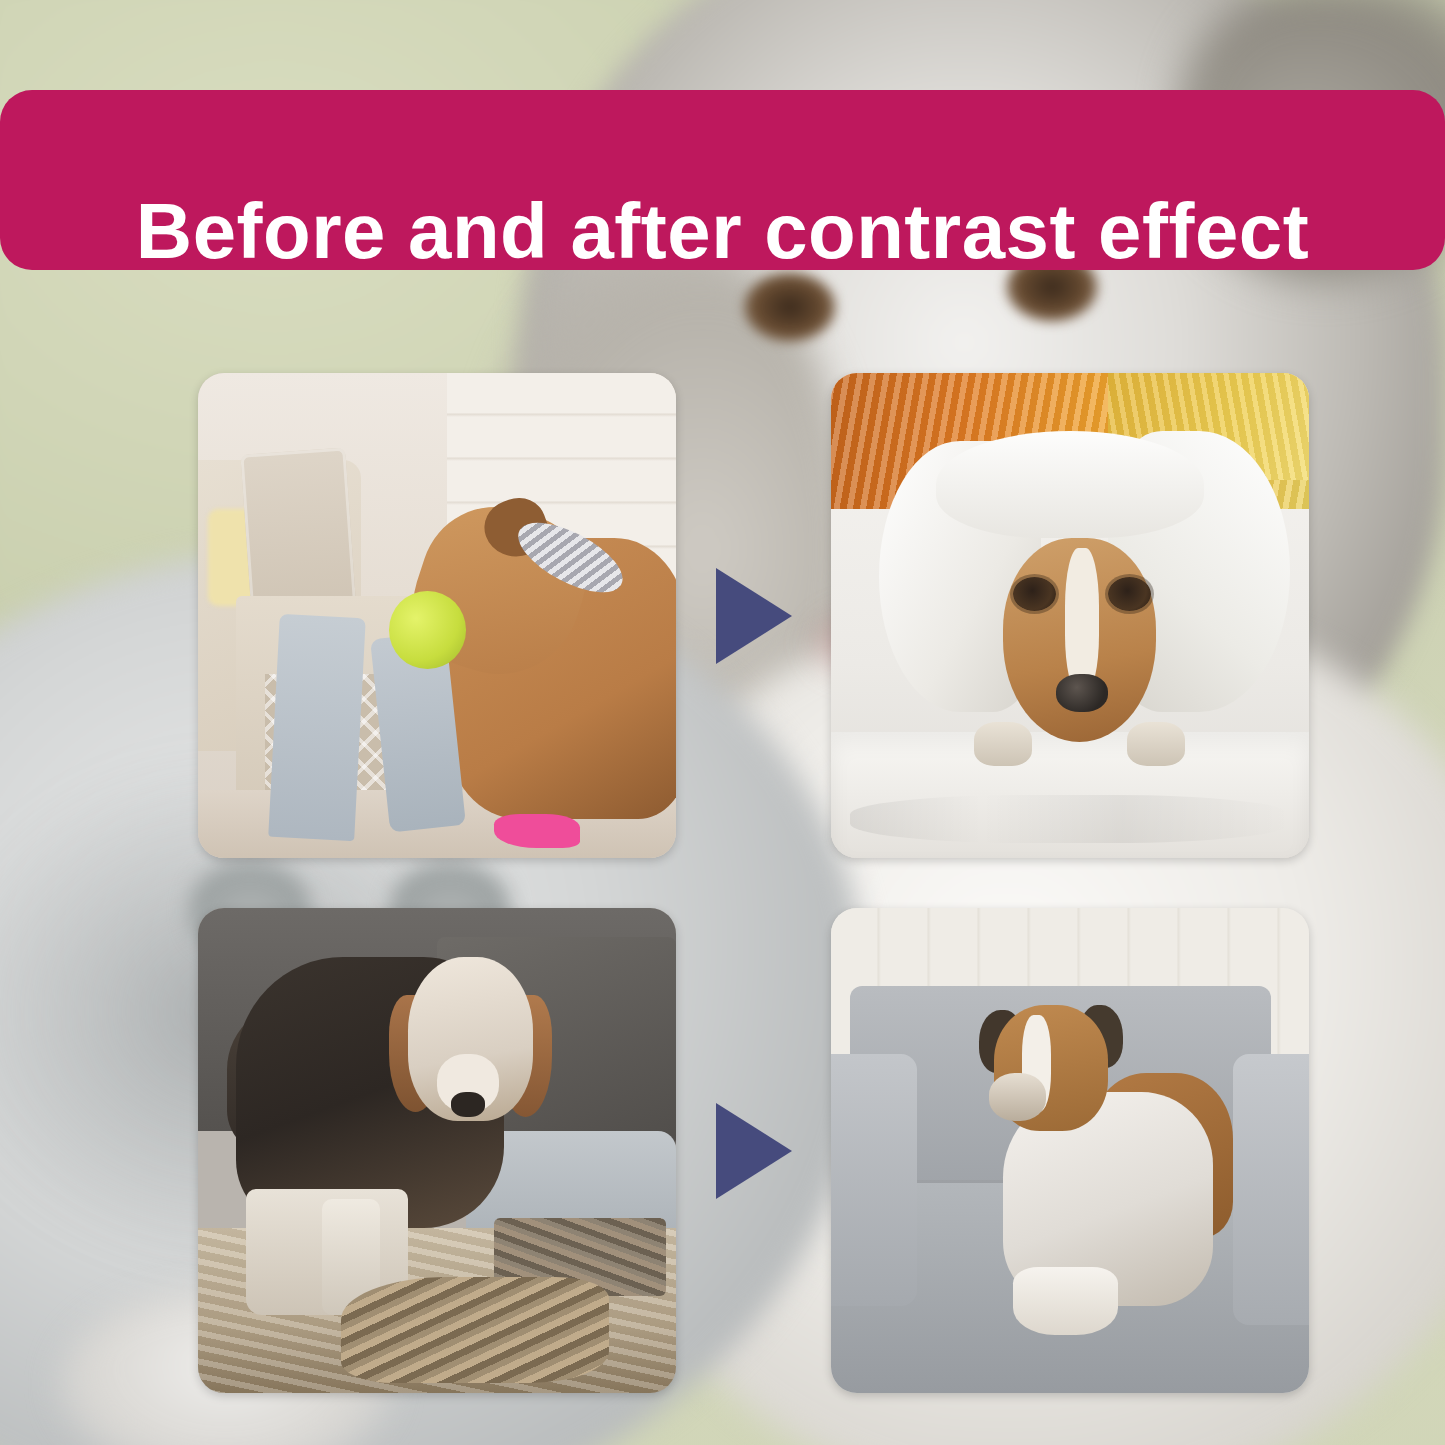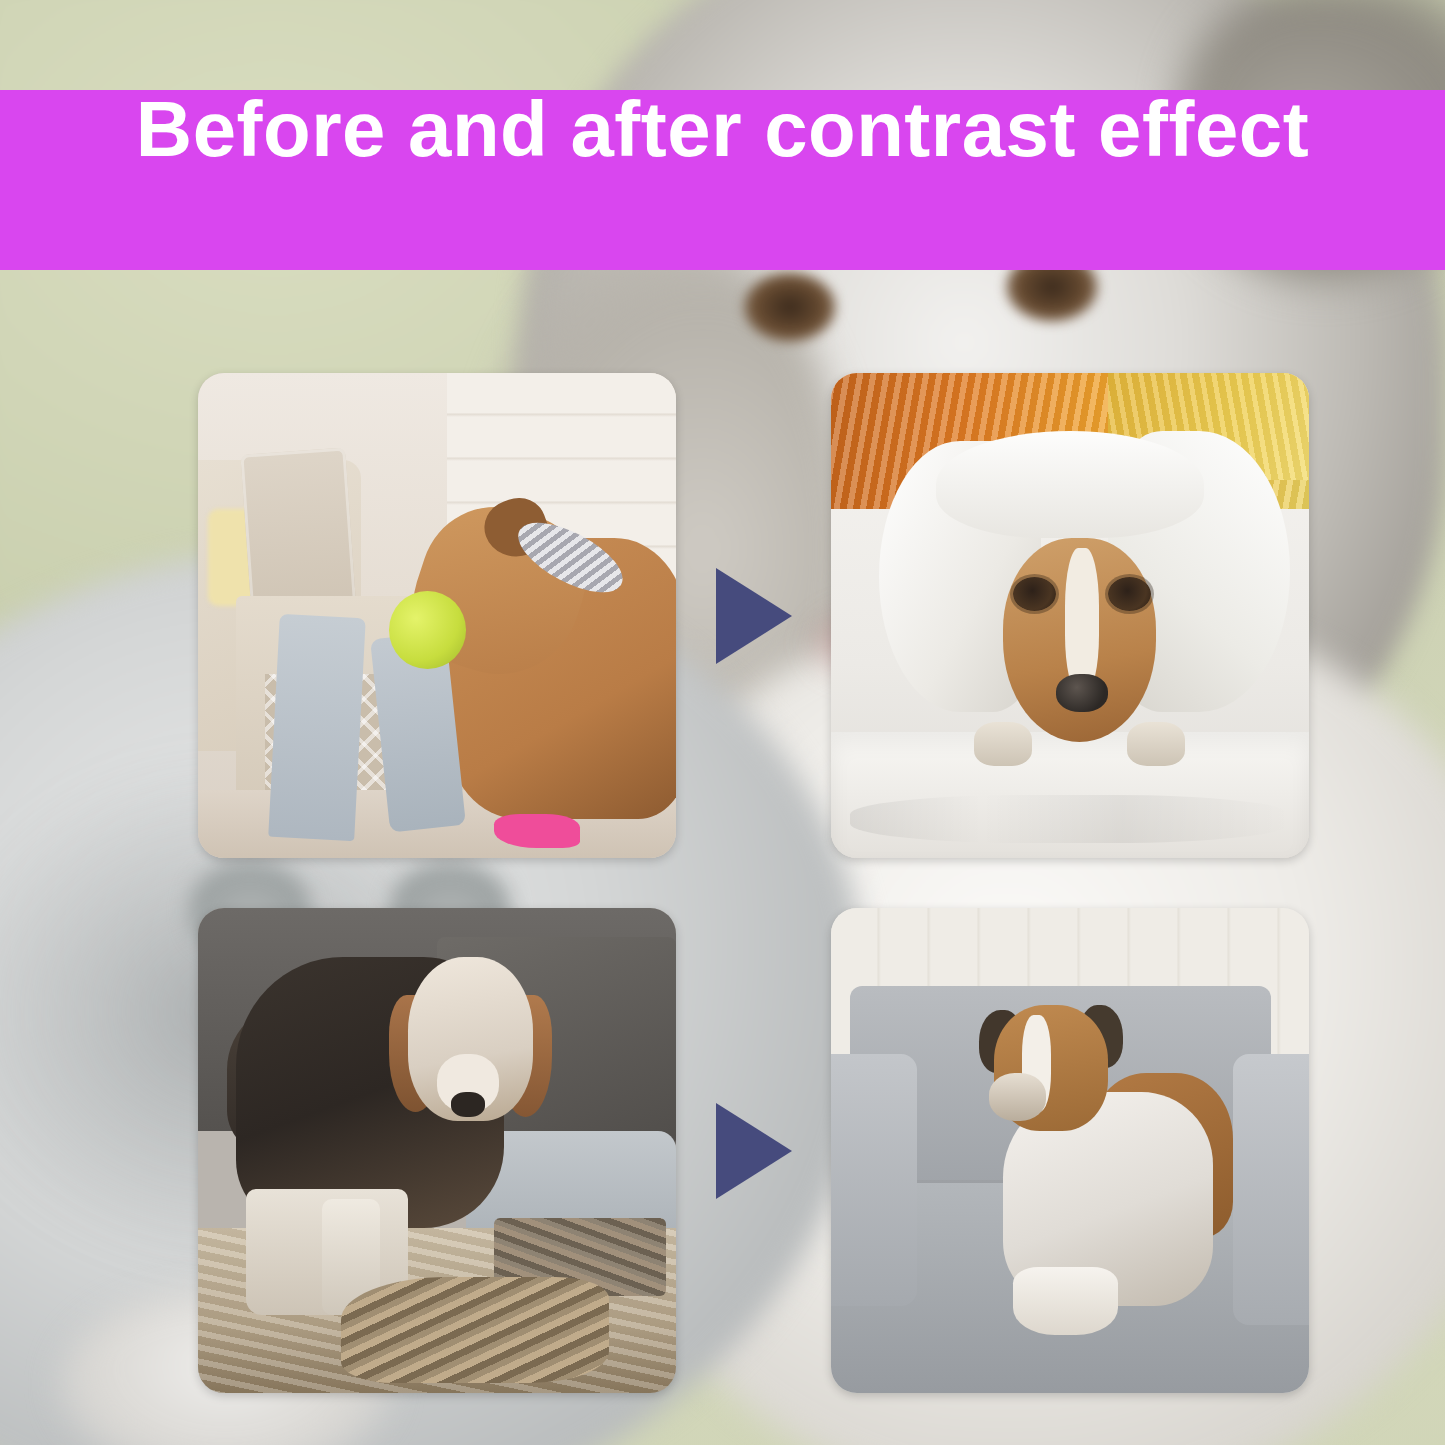--- a/index.html
+++ b/index.html
@@ -150,25 +150,26 @@
     filter: blur(16px);
   }
 
   
   .banner {
     position: absolute;
     left: 0;
     top: 90px;
     width: 100%;
     height: 180px;
-    background: #d946ef;
+    background: #be185d;
     display: flex;
-    align-items: flex-start;
+    align-items: flex-end;
     justify-content: center;
     box-shadow: 0 0 0 rgba(0,0,0,0);
+    border-radius: 32px;
   }
   .banner-title {
     color: #ffffff;
     font-size: 78px;
     font-weight: bold;
     letter-spacing: 0.5px;
     text-align: center;
     line-height: 1;
     white-space: nowrap;
   }

